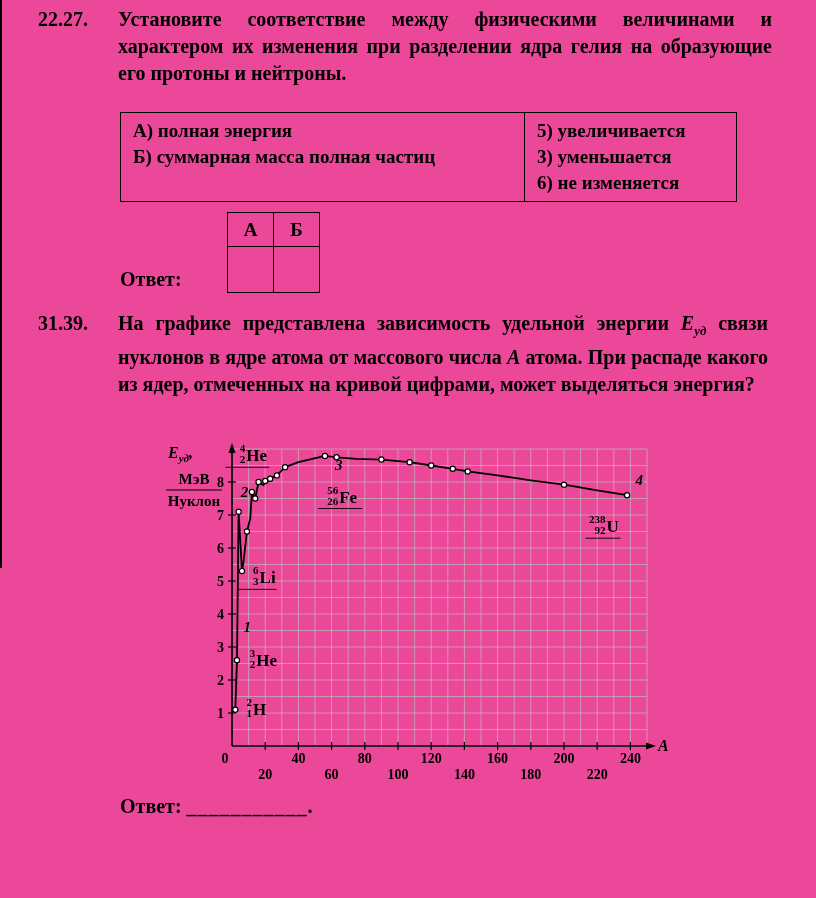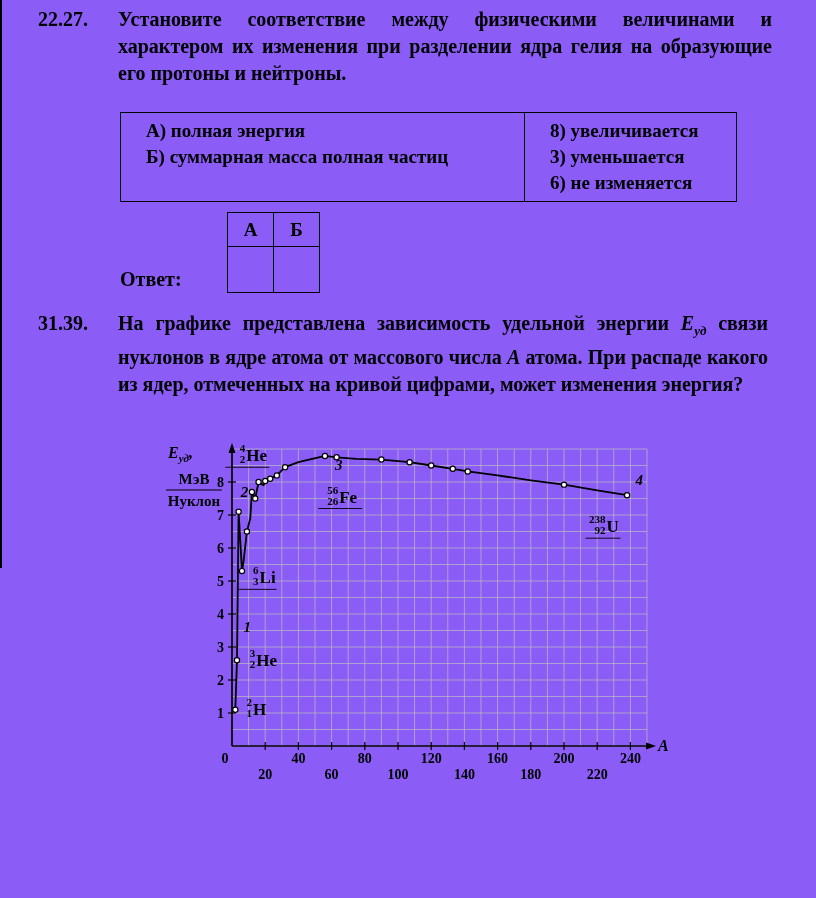--- a/index.html
+++ b/index.html
@@ -1,27 +1,27 @@
 <!DOCTYPE html>
 <html><head>
 <meta charset="utf-8">
 <style>
   *{box-sizing:border-box}
   body{margin:0;background:#ffffff}
-  .page{position:relative;width:816px;height:898px;background:#8b5cf6;
+  .page{position:relative;width:816px;height:898px;background:#ec4899;
         font-family:"Liberation Serif",serif;font-weight:700;color:#000;overflow:hidden}
   .edge-line{position:absolute;left:0;top:0;width:2px;height:568px;background:#000}
   .problem{position:absolute;font-size:20px;line-height:27px}
   .pnum{position:absolute;left:0;top:0;white-space:nowrap}
   .ptext{margin-left:80px;text-align:justify}
   .it{font-style:italic}
   .ptext sub{font-size:13px;font-style:italic}
   .match-table{position:absolute;left:120px;top:112px;border-collapse:collapse;
                font-size:19px;line-height:26px}
-  .match-table td{border:1.5px solid #000;vertical-align:top;padding:5px 25px}
+  .match-table td{border:1.5px solid #000;vertical-align:top;padding:5px 12px}
   .match-table td.col-left{width:404px}
   .match-table td.col-right{width:212px}
   .answer-grid{position:absolute;left:227px;top:212px;border-collapse:collapse;
                text-align:center;font-size:19px}
   .answer-grid th{border:1.5px solid #000;width:46px;height:34px;font-weight:700}
   .answer-grid td{border:1.5px solid #000;width:46px;height:46px}
   .answer-label-1{position:absolute;left:120px;top:268px;font-size:20px}
   .chart-wrap{position:absolute;left:142px;top:436px;width:530px;height:362px}
   .answer-line{position:absolute;left:120px;top:795px;font-size:20px}
   .answer-line .blank{letter-spacing:1px}
@@ -46,21 +46,21 @@
   </div>
 
   <table class="match-table">
     <tbody>
         <tr>
       <td class="col-left">
         <div>А) полная энергия</div>
         <div>Б) суммарная масса полная частиц</div>
       </td>
       <td class="col-right">
-        <div>8) увеличивается</div>
+        <div>5) увеличивается</div>
         <div>3) уменьшается</div>
         <div>6) не изменяется</div>
       </td>
     </tr>
   </tbody>
     </table>
 
   <span class="answer-label-1">Ответ:</span>
 
   <table class="answer-grid">
@@ -72,21 +72,21 @@
     <tr>
       <td></td>
       <td></td>
     </tr>
   </tbody>
     </table>
 
   <div class="problem" style="left:38px;top:310px;width:730px">
     <span class="pnum">31.39.</span>
     <div class="ptext">
-      <span>На графике представлена зависимость удельной энергии </span><span class="it">E</span><sub>уд</sub><span> связи нуклонов в ядре атома от массового числа </span><span class="it">A</span><span> атома. При распаде какого из ядер, отмеченных на кривой цифрами, может изменения энергия?</span>
+      <span>На графике представлена зависимость удельной энергии </span><span class="it">E</span><sub>уд</sub><span> связи нуклонов в ядре атома от массового числа </span><span class="it">A</span><span> атома. При распаде какого из ядер, отмеченных на кривой цифрами, может выделяться энергия?</span>
     </div>
   </div>
 
   <div class="chart-wrap">
     <svg id="be-chart" width="530" height="362" viewBox="0 0 530 362">
         <line x1="90" y1="310" x2="90" y2="13" stroke="#bdbdbd" stroke-width="0.7"></line>
         <line x1="106.6" y1="310" x2="106.6" y2="13" stroke="#bdbdbd" stroke-width="0.7"></line>
         <line x1="123.19999999999999" y1="310" x2="123.19999999999999" y2="13" stroke="#bdbdbd" stroke-width="0.7"></line>
         <line x1="139.8" y1="310" x2="139.8" y2="13" stroke="#bdbdbd" stroke-width="0.7"></line>
         <line x1="156.39999999999998" y1="310" x2="156.39999999999998" y2="13" stroke="#bdbdbd" stroke-width="0.7"></line>
@@ -224,14 +224,18 @@
         <text x="109.92" y="270.35" text-anchor="end" class="isonum">2</text>
         <text x="109.92" y="281.35" text-anchor="end" class="isonum">1</text>
         <text x="110.92" y="279.35" class="isosym">H</text>
         <text x="101.62" y="196.14999999999998" class="marknum">1</text>
         <text x="98.632" y="60.849999999999994" class="marknum">2</text>
         <text x="192.92000000000002" y="34.44999999999999" class="marknum">3</text>
         <text x="493.38" y="49.30000000000001" class="marknum">4</text>
       </svg>
   </div>
 
+  <div class="answer-line">
+    <span>Ответ:</span>
+    <span class="blank">___________</span><span>.</span>
+  </div>
 
 </div>
 
 </body></html>

